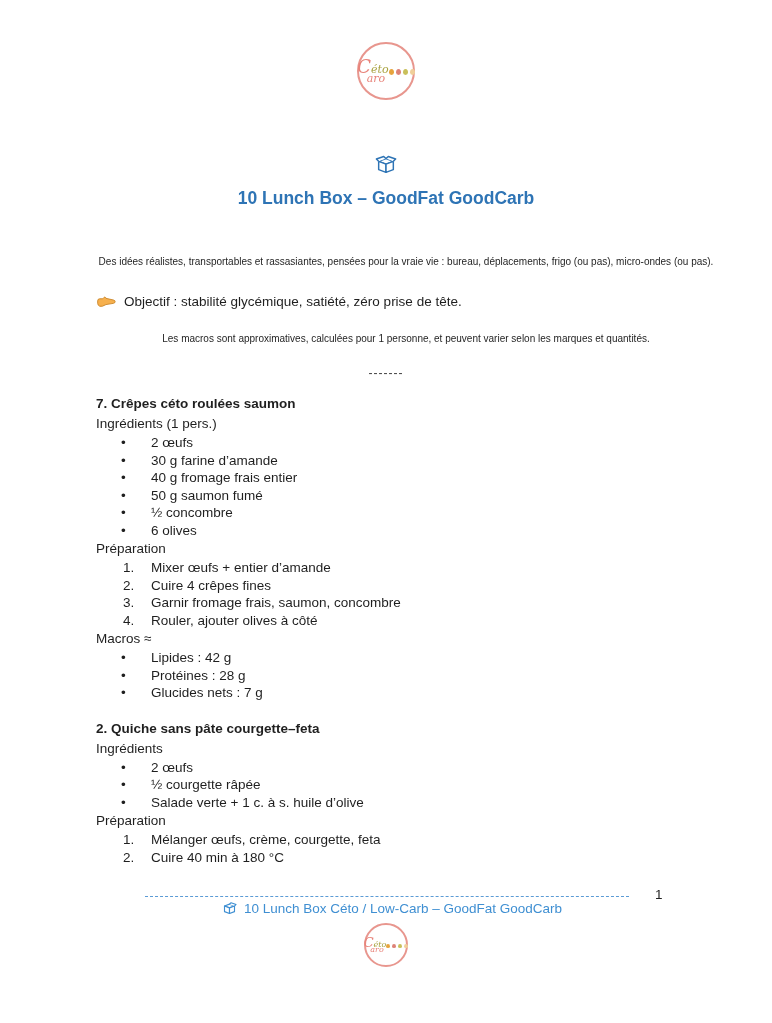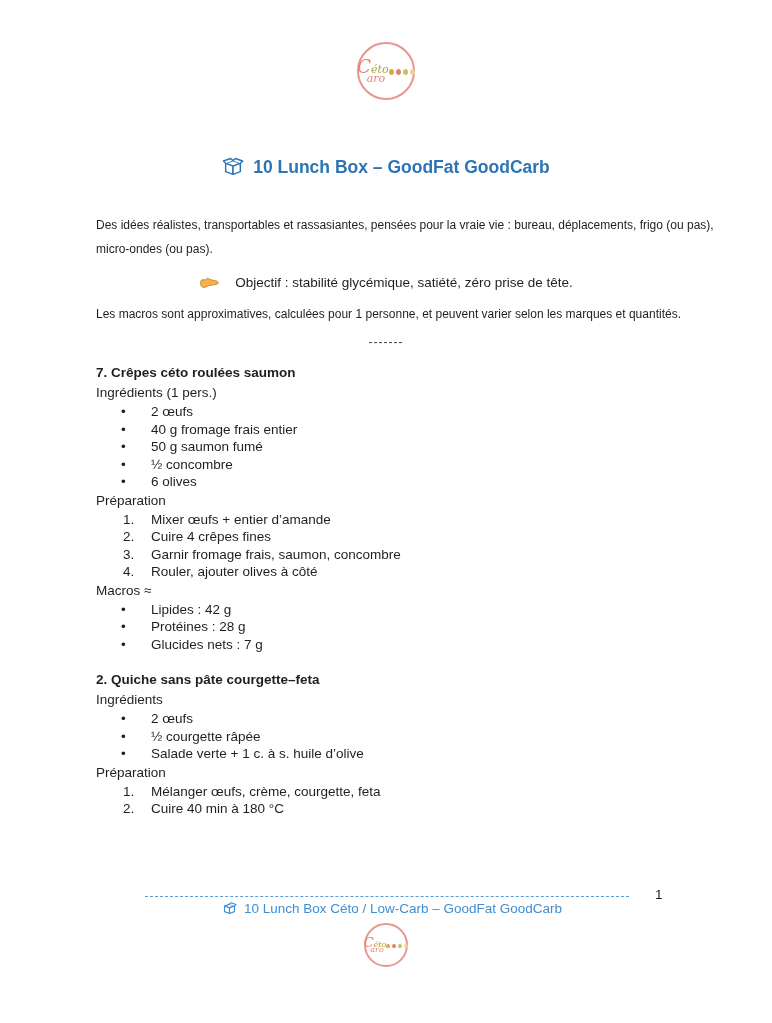--- a/index.html
+++ b/index.html
@@ -31,27 +31,27 @@
   .footer-logo .logo { width:44px; height:44px; }
   .footer-logo .logo-line1 { font-size:8px; }
   .footer-logo .logo-line1 .bigc { font-size:13px; }
   .footer-logo .logo-line2 { font-size:8px; margin-left:4px; }
   .footer-logo .logo-icons span { width:4px; height:4px; }
 
   
   .doc-title {
     margin-top:54px; text-align:center;
     color:#2e74b5; font-weight:bold; font-size:17.5px; line-height:26px;
-    display:flex; align-items:center; justify-content:center; gap:9px;
+    display:flex; align-items:center; justify-content:center; gap:9px;flex-direction:column;
   }
   .doc-title svg { flex:0 0 auto; }
 
   
-  .para { font-size:12px; line-height:24px; width:620px; margin-top:33px; }
-  .objective-row { display:flex; align-items:center; gap:16px; margin-top:12px; font-size:13.5px; line-height:20px;justify-content:center; }
+  .para { font-size:10px; line-height:36px; width:620px; margin-top:33px;text-align:center; }
+  .objective-row { display:flex; align-items:center; gap:8px; margin-top:12px; font-size:13.5px; line-height:20px; }
   .note { margin-top:9px; }
   .separator { margin-top:9px; text-align:center; font-size:12px; letter-spacing:1px; color:#404040; line-height:14px; }
 
   
   .recipe-title { margin-top:14px; font-weight:bold; font-size:13.5px; line-height:20px; }
   .recipe-title.second { margin-top:17px; }
   .sub-label { font-size:13.5px; line-height:20px; }
   ul.bullets, ol.steps { list-style:none; }
   ul.bullets li, ol.steps li {
     position:relative; padding-left:55px; font-size:13.5px; line-height:17.5px;
@@ -118,20 +118,21 @@
     </div>
 
     <p class="para note">Les macros sont approximatives, calculées pour 1 personne, et peuvent varier selon les marques et quantités.</p>
 
     <div class="separator">-------</div>
 
     <div class="recipe-title">7. Crêpes céto roulées saumon</div>
     <div class="sub-label">Ingrédients (1 pers.)</div>
     <ul class="bullets">
       <li>2 œufs</li>
+      <li>30 g farine d’amande</li>
       <li>40 g fromage frais entier</li>
       <li>50 g saumon fumé</li>
       <li>½ concombre</li>
       <li>6 olives</li>
     </ul>
     <div class="sub-label">Préparation</div>
     <ol class="steps">
       <li>Mixer œufs + entier d’amande</li>
       <li>Cuire 4 crêpes fines</li>
       <li>Garnir fromage frais, saumon, concombre</li>

